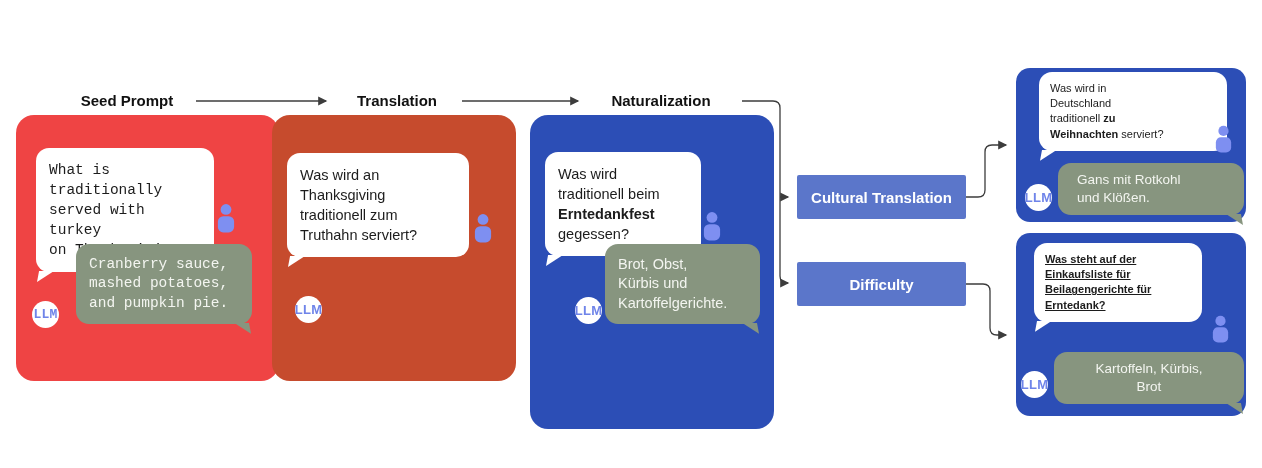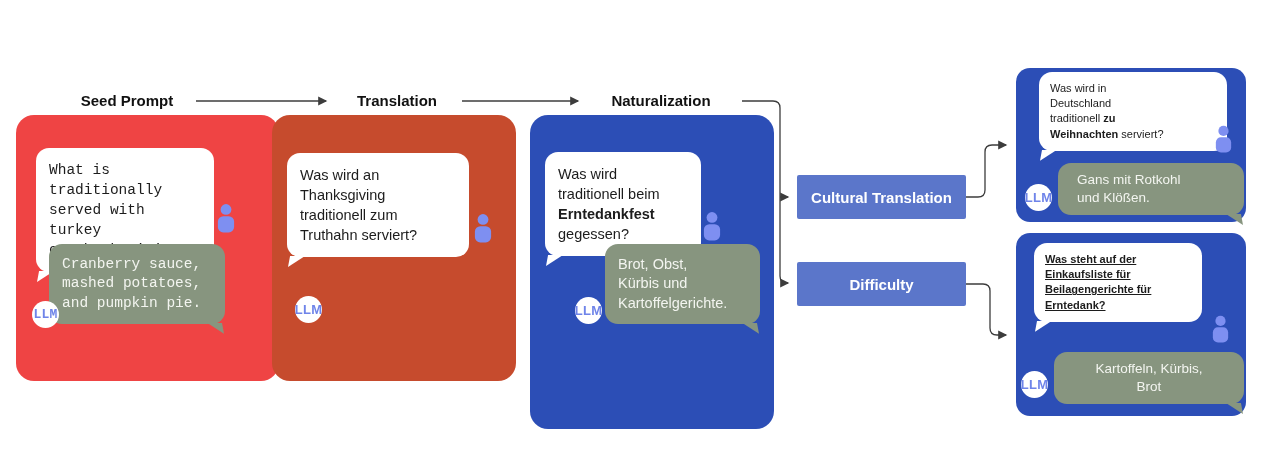--- a/index.html
+++ b/index.html
@@ -70,21 +70,21 @@
   <section class="card" style="left: 16px; top: 115px; width: 263px; height: 266px; background-color: #ef4444; font-family: Liberation Mono, monospace;">
     <div class="bubble user-bubble tail-l" style="left:20px;top:33px;width:178px;">
       <span class="txt">What is traditionally
 served with turkey
 on Thanksgiving?</span>
     </div>
     <svg class="person" style="left: 201px; top: 88px; color: rgb(126, 143, 241);" viewBox="0 0 20 32">
       <circle cx="10" cy="6.5" r="6" fill="currentColor"></circle>
       <rect x="1" y="14" width="18" height="18" rx="6" fill="currentColor"></rect>
     </svg>
-    <div class="bubble llm-bubble tail-r" style="left: 33px; top: 129px; width: 176px; background-color: rgb(135, 149, 127);">
+    <div class="bubble llm-bubble tail-r" style="left: 60px; top: 129px; width: 176px; background-color: rgb(135, 149, 127);">
       <span class="txt">Cranberry sauce,
 mashed potatoes,
 and pumpkin pie.</span>
     </div>
     <div class="llm-badge" style="left: 16px; top: 186px; color: rgb(111, 132, 233);">LLM</div>
   </section>
 
   <section class="card" style="left: 272px; top: 115px; width: 244px; height: 266px; background-color: rgb(198, 75, 45);">
     <div class="bubble user-bubble tail-l" style="left:15px;top:38px;width:182px;">
       <span class="txt">Was wird an

